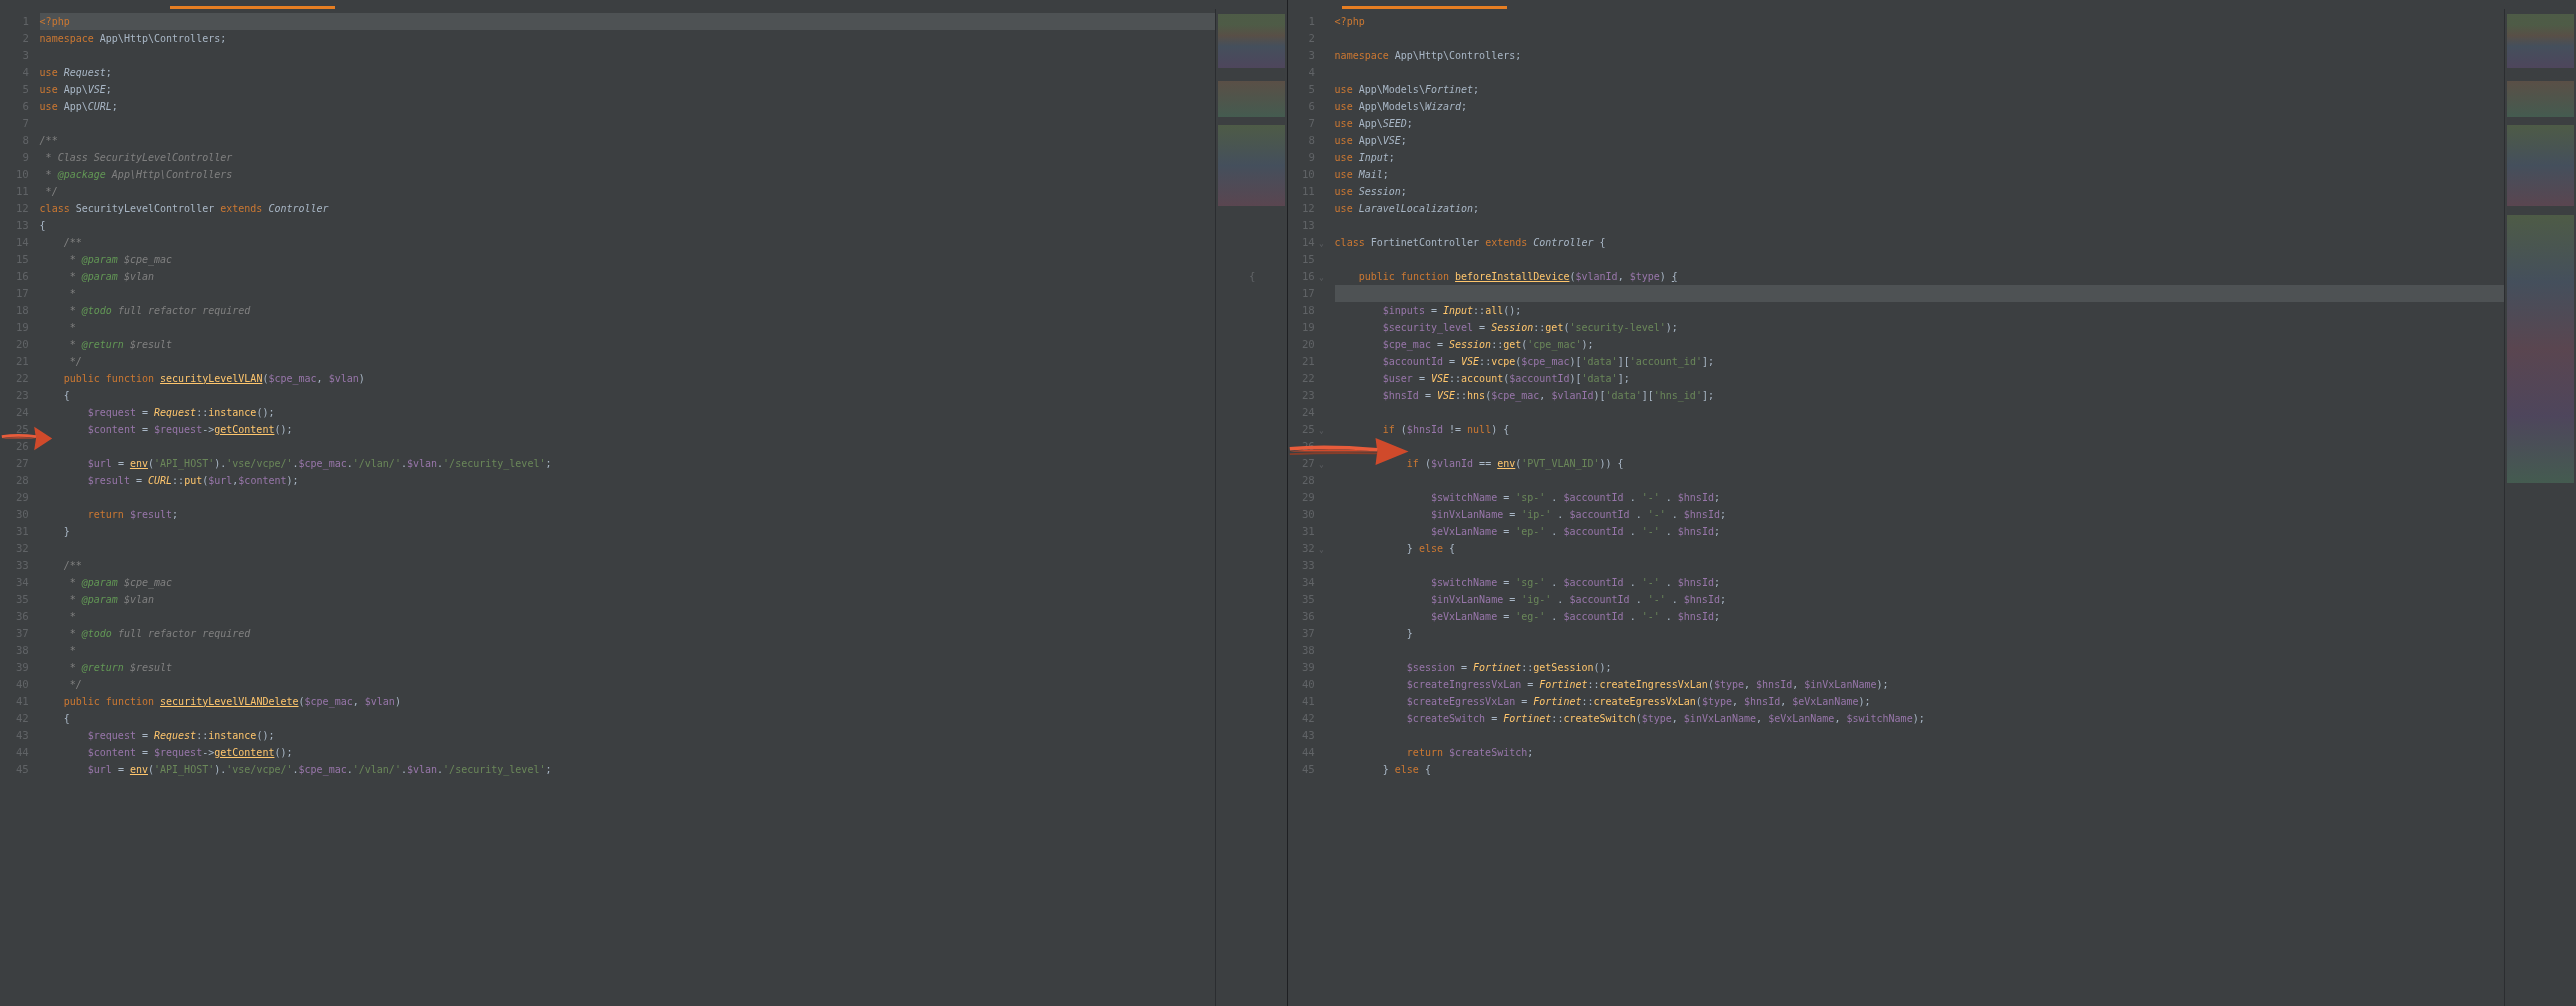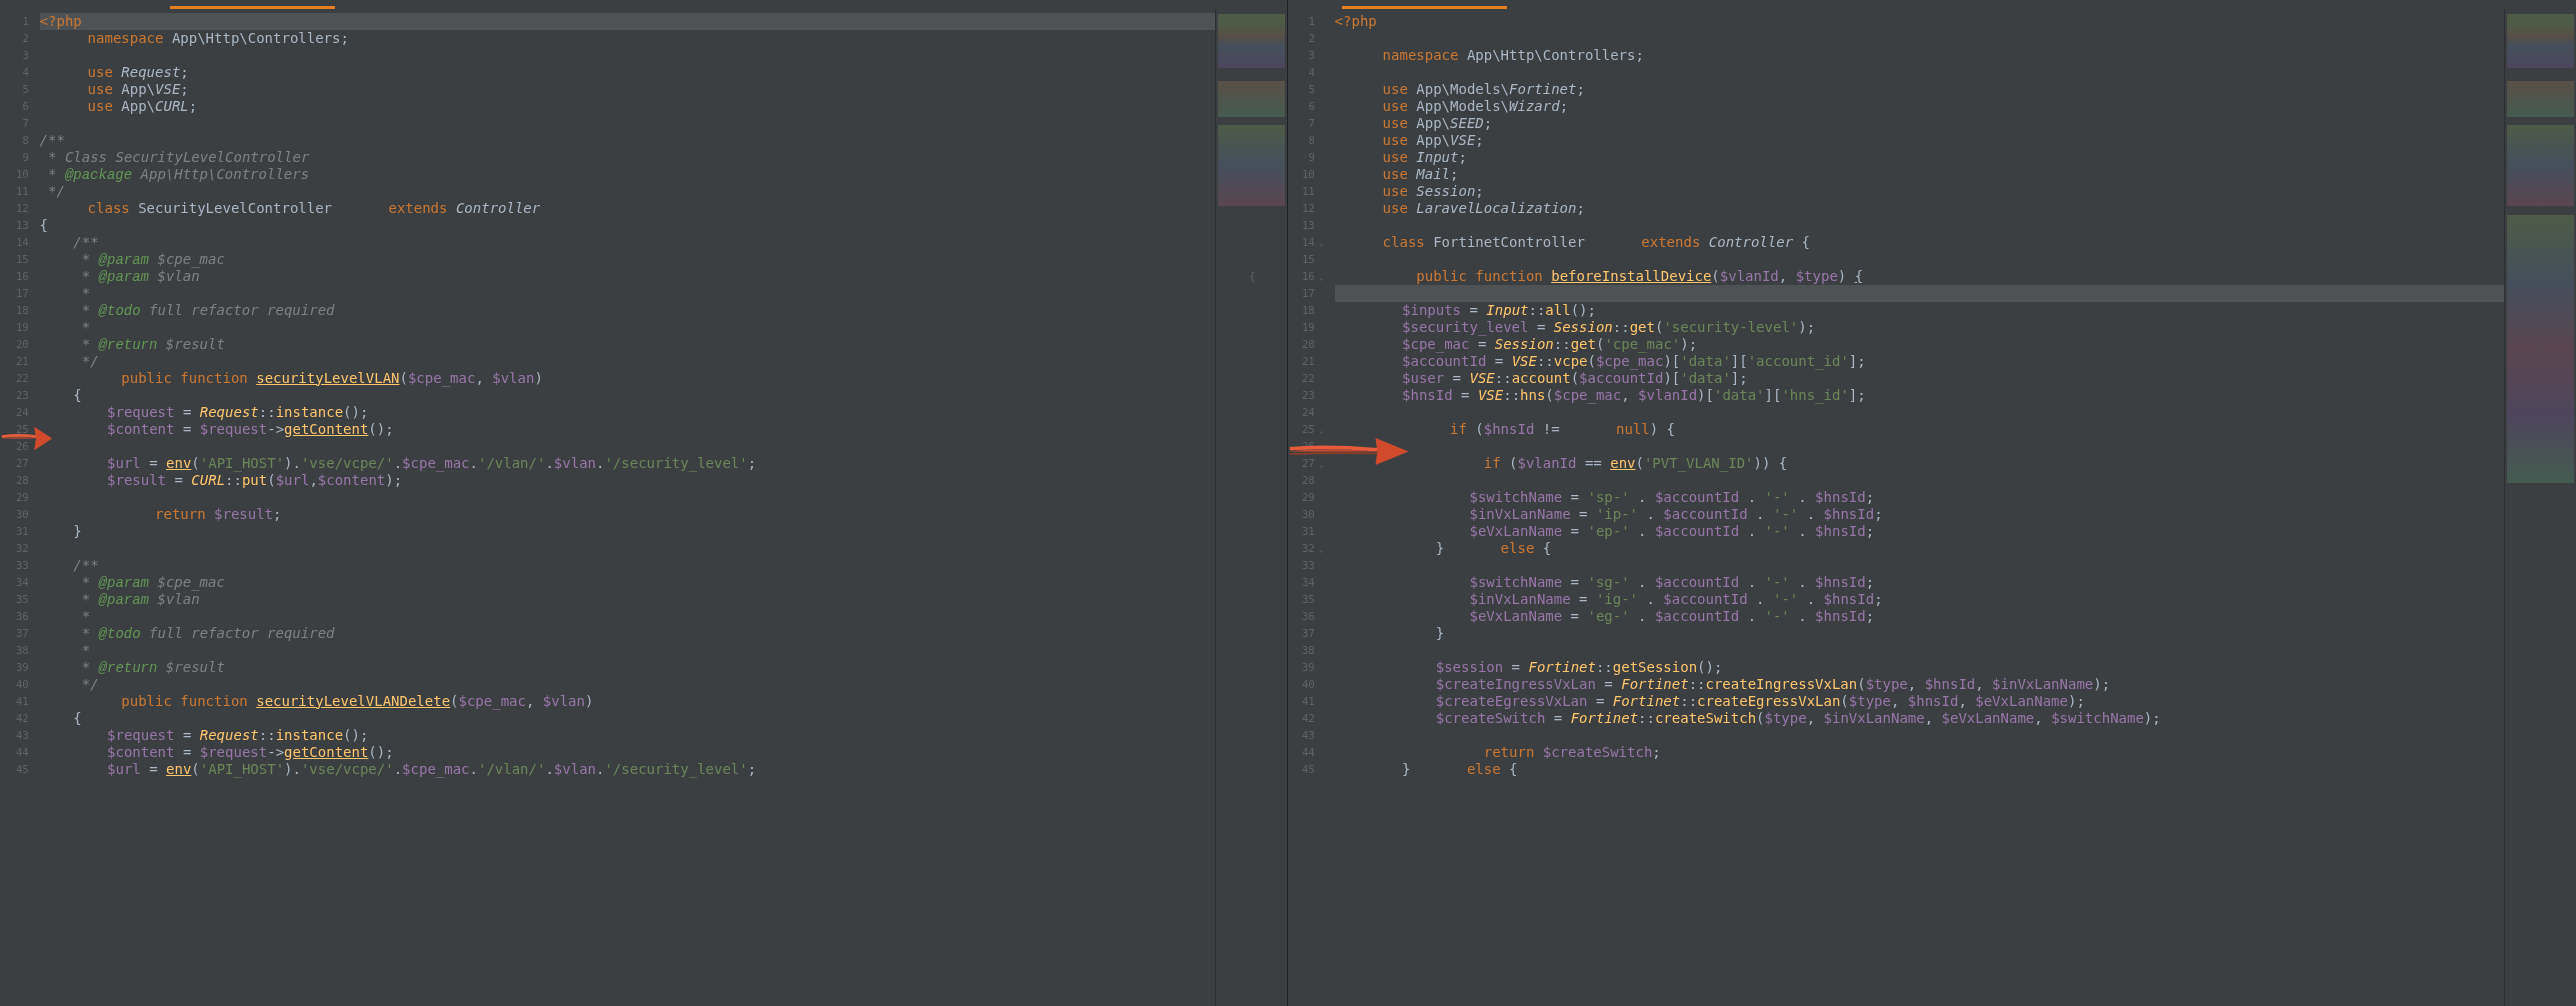--- a/index.html
+++ b/index.html
@@ -49,21 +49,21 @@
   user-select: none;
   font-size: 10.7px;
   line-height: 17px;
   padding-top: 3.6px;
 }
 .gutter-right { width: 43px; }
 .code-area {
   flex: 1;
   background: #3c3f41;
   color: #a9b7c6;
-  font-size: 14px;
+  font-size: 10px;
   line-height: 17px;
   padding-top: 3.6px;
   padding-left: 3.6px;
   white-space: pre;
   overflow: hidden;
 }
 .line { height: 17px; }
 .current-line { background: #4e5254; }
 .minimap {
   width: 72px;
@@ -74,27 +74,27 @@
 .mm-block {
   position: absolute;
   left: 1.8px;
   right: 1.8px;
   opacity: 0.6;
 }
 .mm1 { top: 4.5px; height: 54px; background: linear-gradient(#5a6e4a 20%, #6b5a4a 40%, #4a5a6e 60%, #5a4a6e); }
 .mm2 { top: 72px; height: 36px; background: linear-gradient(#6e5a4a, #4a6e5a); }
 .mm3 { top: 116px; height: 81px; background: linear-gradient(#5a6e4a, #4a5a6e, #6e4a5a); }
 .kw { color: #cc7832; }
-.kw2 { color: #cc7832; margin-left: 48px; }
+.kw2 { color: #cc7832; }
 .cls { color: #a9b7c6; font-style: italic; }
 .cls2 { color: #ffc66d; font-style: italic; }
 .str { color: #6a8759; }
 .var { color: #9876aa; }
 .com { color: #808080; font-style: italic; }
-.comkw { color: #629755; font-style: italic; font-family: Liberation Mono, monospace; }
+.comkw { color: #629755; font-style: italic; }
 .fn { color: #ffc66d; text-decoration: underline; }
 .fn-i { color: #ffc66d; }
 .pt { color: #cc7832; }
 .fold-marker {
   display: inline-block;
   width: 9px;
   color: #606366;
   font-size: 8px;
   cursor: pointer;
 }

